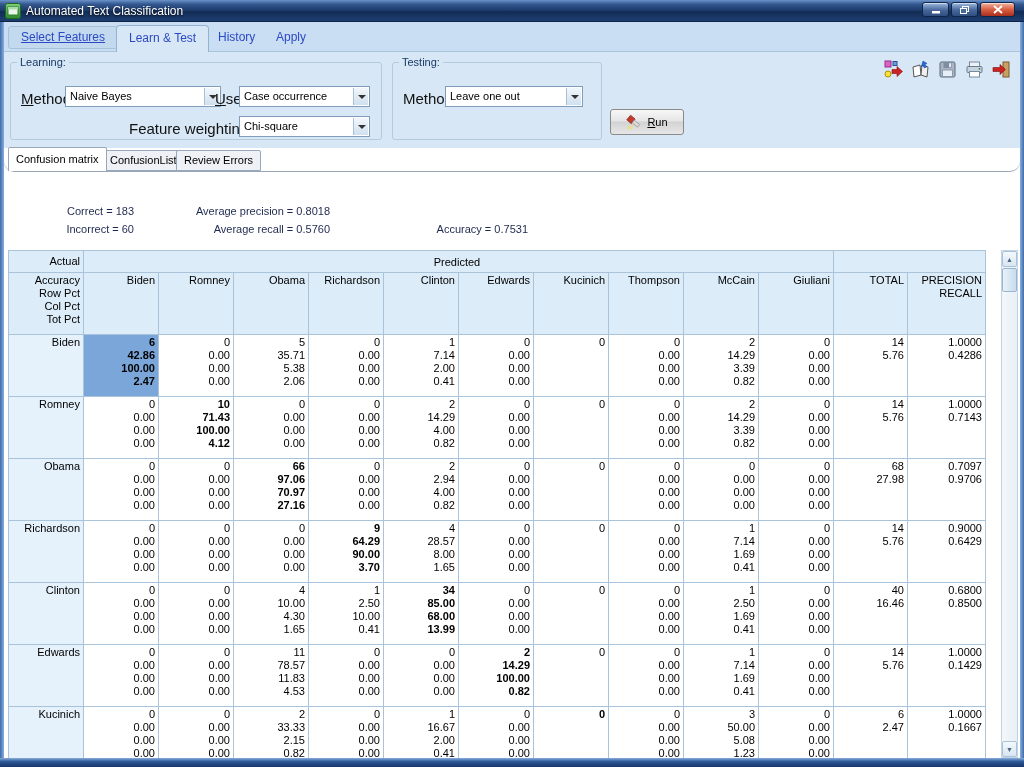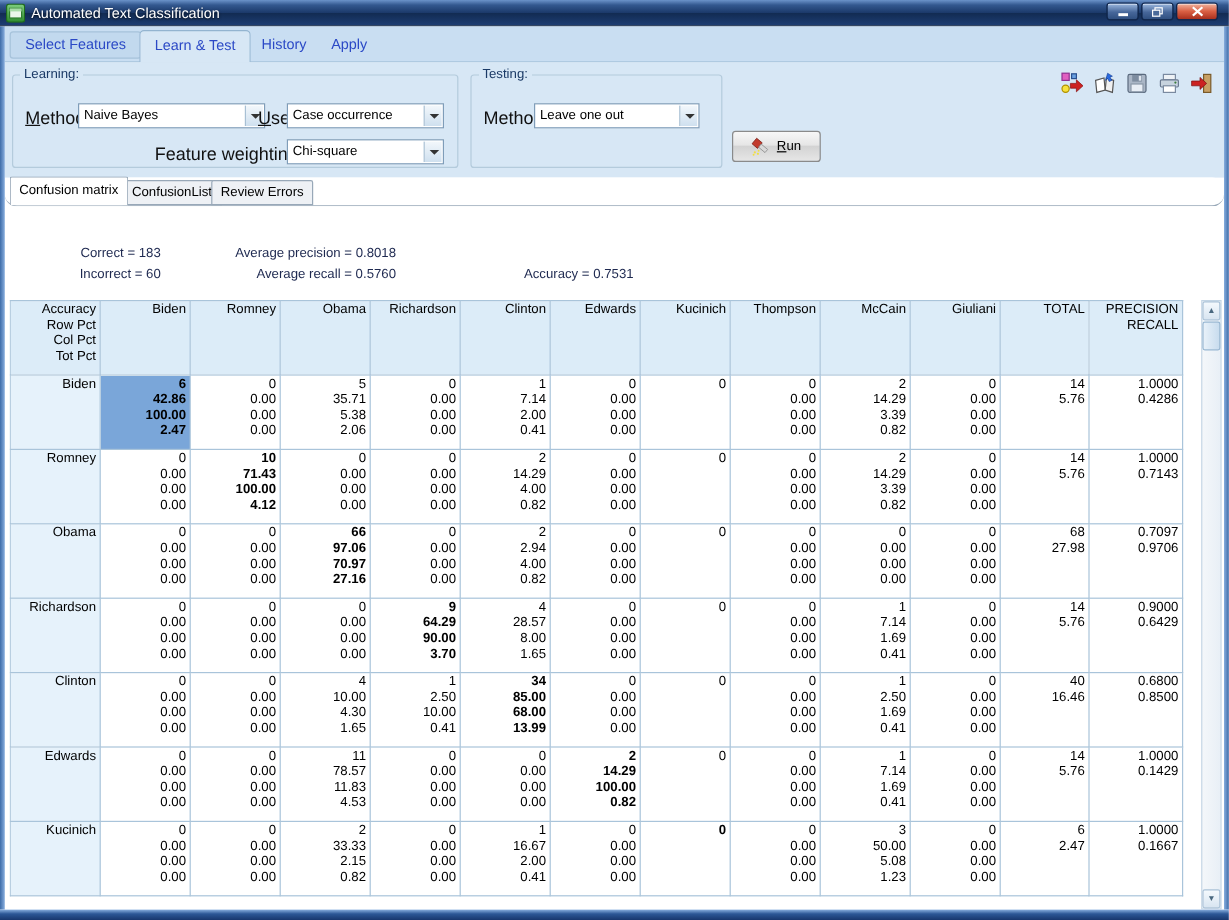--- a/index.html
+++ b/index.html
@@ -22,21 +22,21 @@
 
   
   .maintabs { position:absolute; left:4px; top:22px; width:1016px; height:30px;
     background:#c9def2; border-bottom:1px solid #a9c5dd; }
   .mtab { position:absolute; height:24px; line-height:24px; bottom:2px; padding:0 12px;
     font-size:12px; color:#2b49c6; white-space:nowrap; cursor:default; }
   .mtab.boxed { background:#c2d9ee; border:1px solid #a6c2da; border-radius:3px;
     height:23px; line-height:21px; }
   .mtab.active { bottom:-1px; height:27px; line-height:25px; background:#d7e7f5;
     border:1px solid #93b4d0; border-bottom:none; border-radius:4px 4px 0 0; z-index:2; }
-  .mt1{left:4px;} .mt2{left:112px;} .mt3{left:202px;} .mt4{left:260px;}
+  .mt1{left:4px;text-decoration:underline;} .mt2{left:112px;} .mt3{left:202px;} .mt4{left:260px;}
 
   
   .panel { position:absolute; left:4px; top:52px; width:1016px; height:96px; background:#d7e7f5; }
   fieldset.group { position:absolute; border:1px solid #b4cbdc; border-radius:3px; }
   fieldset.group legend { font-size:11px; color:#1b3a66; padding:0 3px; margin-left:6px; }
   .g-learning { left:6px; top:4px; width:372px; height:84px; }
   .g-testing  { left:388px; top:4px; width:210px; height:84px; }
   .lbl { position:absolute; font-size:15px; color:#111; white-space:nowrap; }
   .uf::first-letter { text-decoration:underline; }
   .combo { position:absolute; height:21px; background:#fff; border:1px solid #7f9db9;
@@ -262,20 +262,25 @@
             <col style="width: 75px;">
             <col style="width: 75px;">
             <col style="width: 75px;">
             <col style="width: 75px;">
             <col style="width: 75px;">
             <col style="width: 75px;">
             <col style="width: 74px;">
             <col style="width: 78px;">
           </colgroup>
           <thead>
+            <tr class="r1">
+              <th class="corner">Actual</th>
+              <th class="pred" colspan="10">Predicted</th>
+              <th class="blank" colspan="2"></th>
+            </tr>
             <tr class="r2">
               <th class="legend">Accuracy
 Row Pct
 Col Pct
 Tot Pct</th>
               <th class="colhead">Biden</th>
               <th class="colhead">Romney</th>
               <th class="colhead">Obama</th>
               <th class="colhead">Richardson</th>
               <th class="colhead">Clinton</th>

